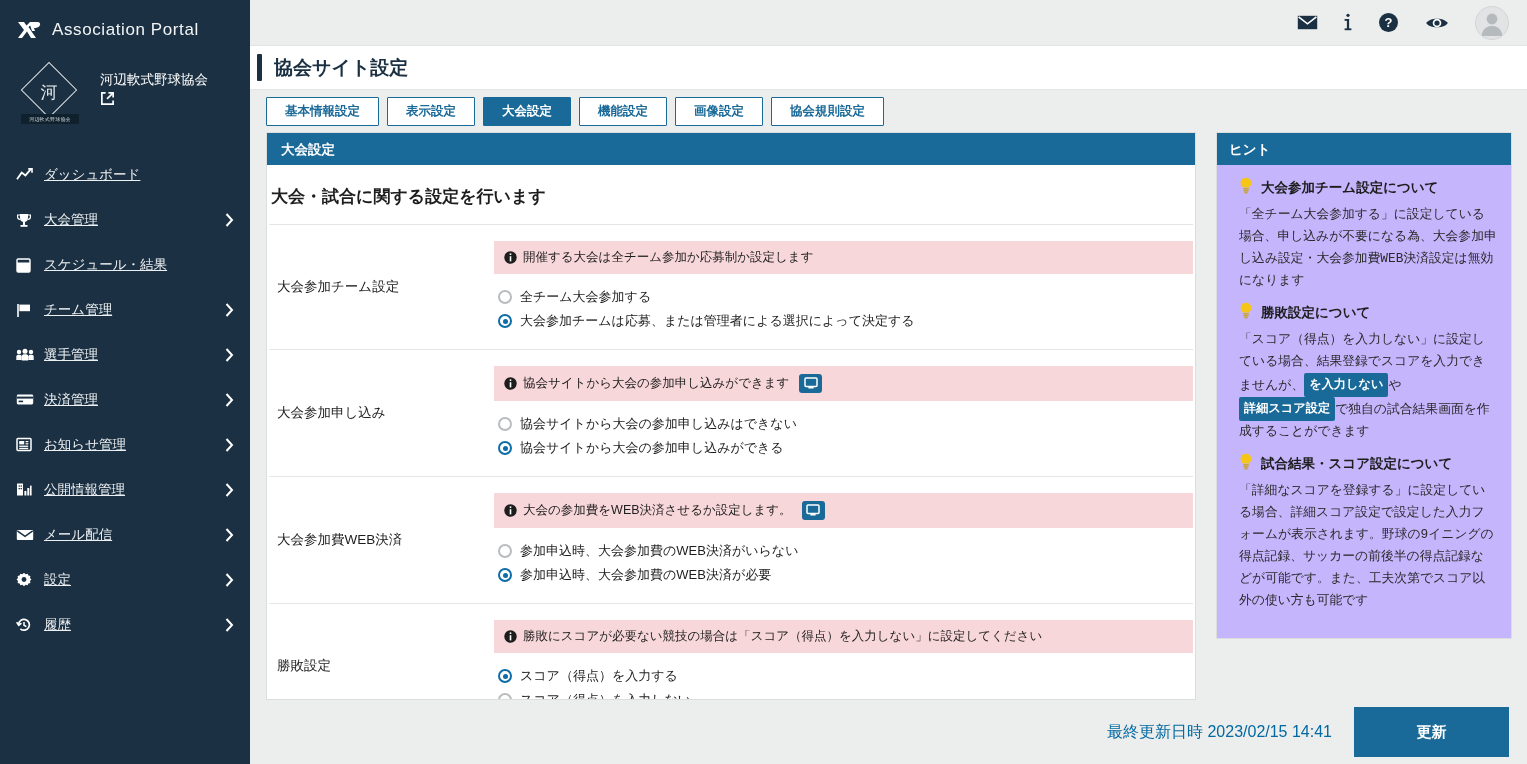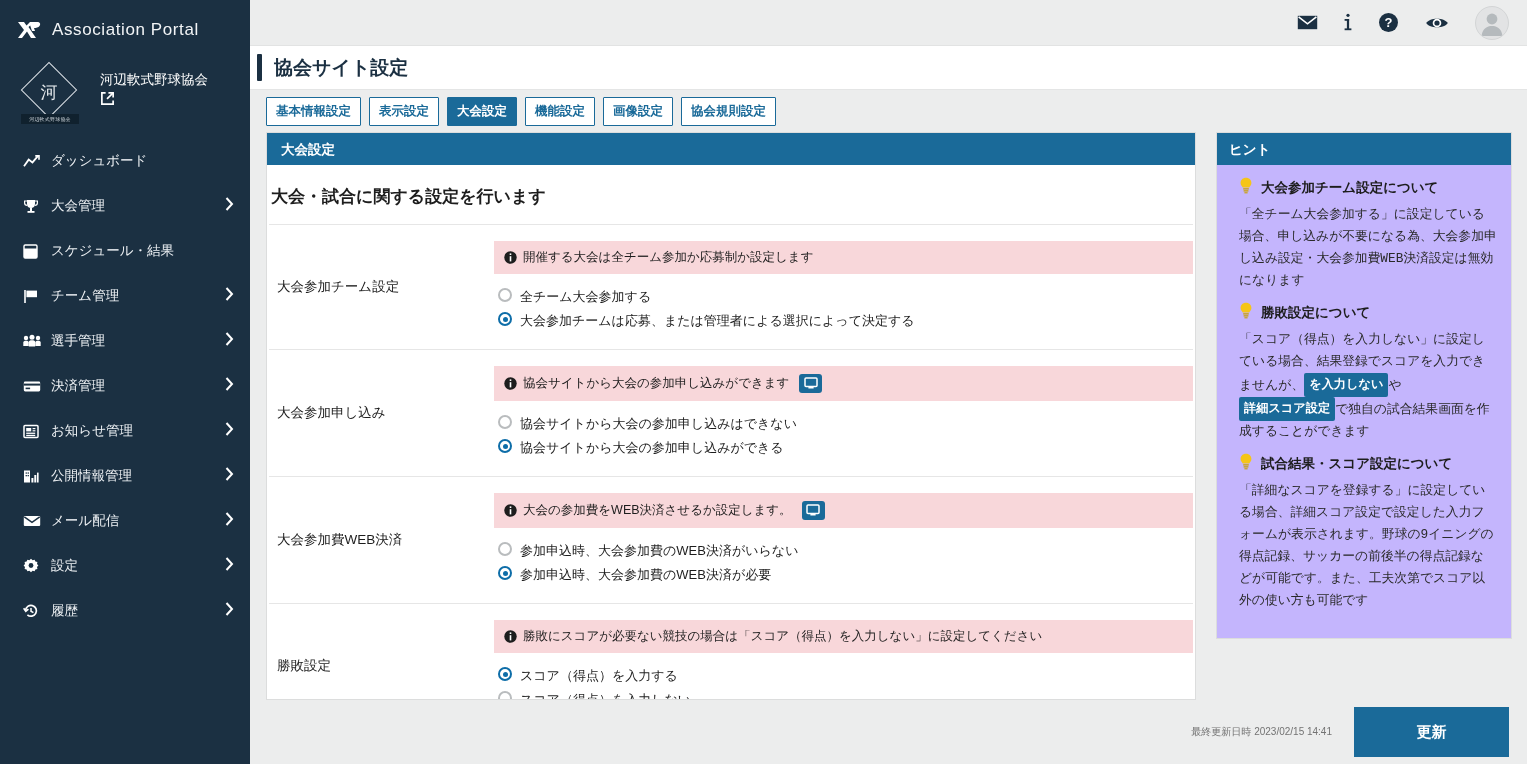--- a/index.html
+++ b/index.html
@@ -52,26 +52,27 @@
     background: #10212e; color: #cfd6dc;
     font-size: 5px; text-align: center; letter-spacing: .2px;
     padding: 1px 0; line-height: 8px;
   }
   .org-text { padding-top: 2px; }
   .org-title { font-size: 13.5px; color: #ffffff; line-height: 19px; white-space: nowrap; }
   .org-link { margin-top: 2px; display: inline-block; color: #ffffff; }
 
   .nav { margin-top: 8px; }
   .nav-item {
-    display: flex; align-items: flex-start;
+    display: flex; align-items: center;
     height: 45px;
-    padding: 0 14px 0 23px;
+    padding: 0 14px 0 16px;
     color: #eef1f4;
     font-size: 13.5px;
     cursor: pointer;
+    text-decoration: underline;
   }
   .nav-ico {
     width: 22px; flex: 0 0 22px; height: 18px;
     display: flex; align-items: center; justify-content: flex-start;
     color: #ffffff;
   }
   .nav-label { flex: 1 1 auto; padding-left: 6px; white-space: nowrap; }
   .nav-chev { flex: 0 0 14px; color: #ffffff; display: flex; align-items: center; justify-content: center; }
 
   
@@ -112,21 +113,21 @@
     display: flex; align-items: center; gap: 8px;
     padding-left: 16px;
     background: #eceded;
   }
   .tab {
     border: 1px solid #1a6a99;
     background: #ffffff;
     color: #1a6a99;
     font-size: 12.5px;
     font-weight: bold;
-    padding: 5px 9px;
+    padding: 5px 18px;
     cursor: pointer;
     border-radius: 1px;
     white-space: nowrap;
   }
   .tab.active { background: #1a6a99; color: #ffffff; }
 
   .body-wrap {
     flex: 1 1 auto;
     display: flex;
     gap: 20px;
@@ -171,21 +172,21 @@
   }
   .notice-ico { flex: 0 0 13px; display: flex; align-items: center; }
   .badge-screen {
     background: #1a6a99; border-radius: 3px;
     width: 23px; height: 19px;
     display: inline-flex; align-items: center; justify-content: center;
     margin-left: 4px; cursor: pointer;
   }
   .opts { padding-top: 11px; }
   .opt {
-    display: flex; align-items: flex-start; gap: 8px;
+    display: flex; align-items: center; gap: 8px;
     font-size: 13px; color: #1d1d1d;
     padding: 3px 0 3px 4px; cursor: pointer;
   }
   .radio {
     width: 14px; height: 14px; flex: 0 0 14px;
     border-radius: 50%; border: 2px solid #b9bcbe;
     background: #ffffff; position: relative;
   }
   .radio.on { border-color: #0d6da8; }
   .radio.on::after {
@@ -227,21 +228,21 @@
     vertical-align: 1px;
   }
 
   
   .footer {
     height: 64px; flex: 0 0 64px;
     background: #eceded;
     display: flex; align-items: center; justify-content: flex-end;
     padding-right: 0;
   }
-  .updated { font-size: 10px; color: #737373; margin-right: 22px; }
+  .updated { font-size: 16px; color: #0369a1; margin-right: 22px; }
   .btn-update {
     width: 155px; height: 50px;
     background: #1a6a99; color: #ffffff;
     font-size: 15px; font-weight: bold;
     border: none; cursor: pointer;
     margin-right: 18px;
   }
 </style>
 </head>
 <body>

